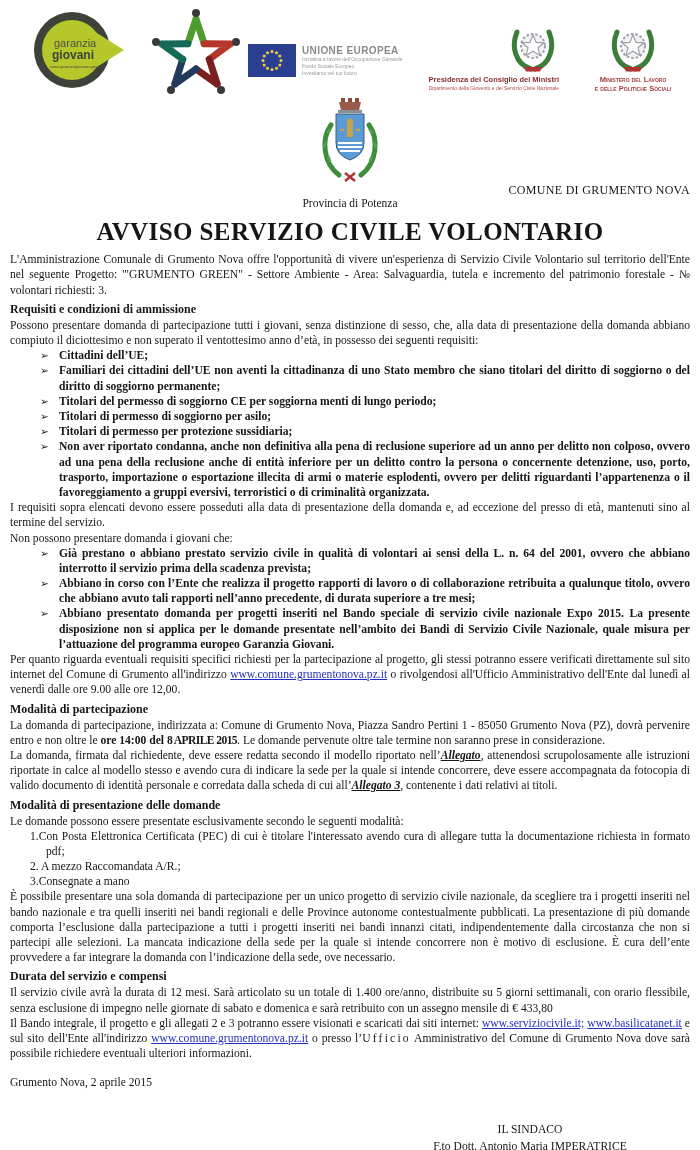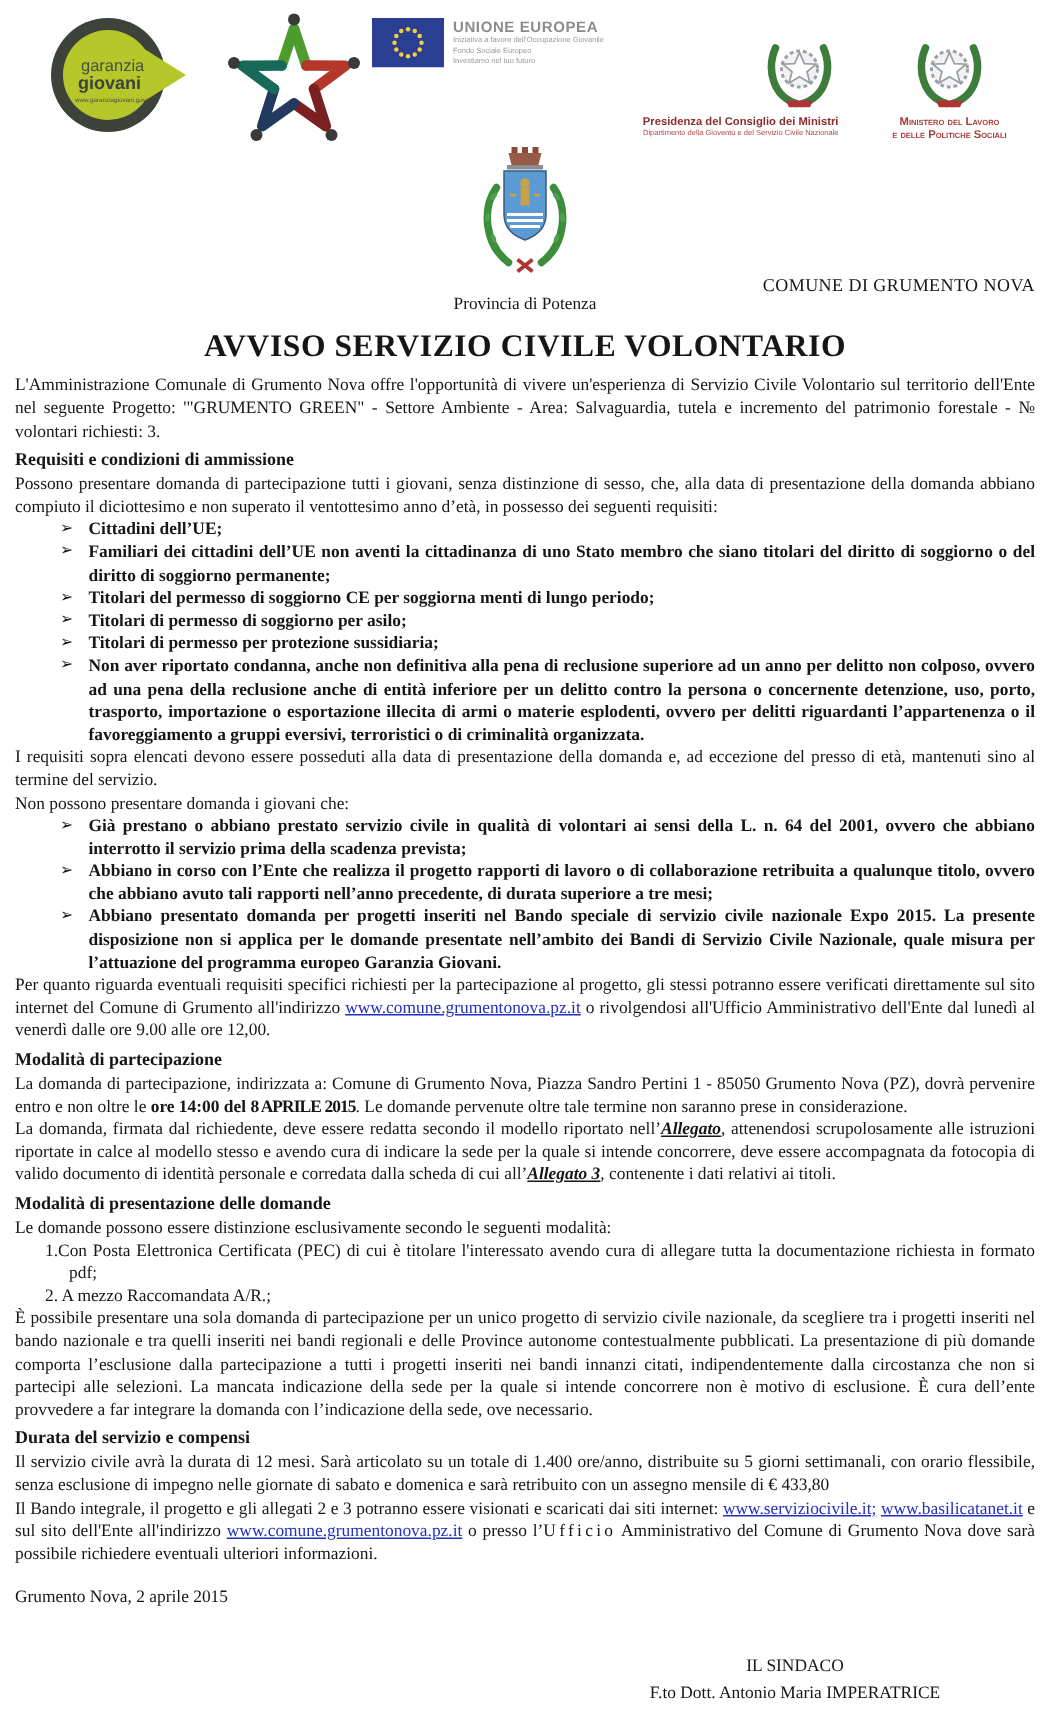--- a/index.html
+++ b/index.html
@@ -6,36 +6,36 @@
   html,body { background:#ffffff; }
   body { width:700px; height:1150px; overflow:hidden;
          font-family:"Liberation Serif", serif; color:#161616; }
   .page { padding:0 10px; }
 
   
   .hdr { position:relative; height:97px; }
   .hdr svg text { font-family:"Liberation Sans", sans-serif; }
   .lg-gg   { position:absolute; left:18px;  top:8px; }
   .lg-star { position:absolute; left:140px; top:6px; }
-  .lg-eu   { position:absolute; left:238px; top:12px; display:flex; gap:6px; }
+  .lg-eu   { position:absolute; left:238px; top:44px; display:flex; gap:6px; }
   .eu-txt  { font-family:"Liberation Sans", sans-serif; padding-top:1px; }
   .eu-name { font-size:10px; font-weight:bold; color:#8b8b8b; letter-spacing:.4px; }
   .eu-sub  { font-size:5px; color:#9a9a9a; line-height:1.35; }
   .emb { position:absolute; text-align:center; font-family:"Liberation Sans", sans-serif; }
   .emb-pres { left:383px; top:26px; width:166px;text-align:right; }
   .emb-min  { left:552px; top:26px; width:142px; }
   .cap1 { font-size:7.5px; font-weight:bold; color:#8a2d2d; line-height:1.15; }
   .cap2 { font-size:5px;   color:#b24a4a; line-height:1.2; }
   .capm { font-size:7.5px; font-weight:bold; color:#a83c3c; font-variant:small-caps; line-height:1.15; }
 
   
   .arms { text-align:center; height:86px; }
   .muni  { text-align:right; font-size:12px; letter-spacing:.3px; line-height:1.2; }
   .prov  { text-align:center; font-size:11.5px; line-height:1.2; }
-  h1.title { text-align:center; font-size:21px; font-weight:bold; letter-spacing:.4px; margin:7px 0 6px; }
+  h1.title { text-align:center; font-size:25px; font-weight:bold; letter-spacing:.4px; margin:7px 0 6px; }
 
   
   .doc p { font-size:11.6px; line-height:1.31; text-align:justify; }
   h2 { font-size:12px; font-weight:bold; margin:4px 0 1px; }
   .li { display:flex; margin-left:30px; }
   .mk { flex:0 0 19px; font-size:10.5px; line-height:1.45; color:#161616; }
   .tx { flex:1; font-size:11.6px; line-height:1.31; text-align:justify;font-weight:bold; }
   .num { font-size:11.6px; line-height:1.31; text-align:justify; margin-left:36px; text-indent:-16px; }
   .link { color:#2230be; text-decoration:underline; cursor:pointer; }
   .b  { font-weight:bold; }
@@ -206,23 +206,24 @@
       <span class="tx">Abbiano presentato domanda per progetti inseriti nel Bando speciale di servizio civile nazionale Expo 2015. La presente disposizione non si applica per le domande presentate nell’ambito dei Bandi di Servizio Civile Nazionale, quale misura per l’attuazione del programma europeo Garanzia Giovani.</span>
     </div>
 
     <p><span>Per quanto riguarda eventuali requisiti specifici richiesti per la partecipazione al progetto, gli stessi potranno essere verificati direttamente sul sito internet del Comune di Grumento all'indirizzo </span><a class="link">www.comune.grumentonova.pz.it</a><span> o rivolgendosi all'Ufficio Amministrativo dell'Ente dal lunedì al venerdì dalle ore 9.00 alle ore 12,00.</span></p>
 
     <h2>Modalità di partecipazione</h2>
     <p><span>La domanda di partecipazione, indirizzata a: Comune di Grumento Nova, Piazza Sandro Pertini 1 - 85050 Grumento Nova (PZ), dovrà pervenire entro e non oltre le </span><span class="b">ore 14:00 del </span><span class="bt">8 APRILE 2015</span><span>. Le domande pervenute oltre tale termine non saranno prese in considerazione.</span></p>
     <p><span>La domanda, firmata dal richiedente, deve essere redatta secondo il modello riportato nell’</span><span class="alg">Allegato</span><span>, attenendosi scrupolosamente alle istruzioni riportate in calce al modello stesso e avendo cura di indicare la sede per la quale si intende concorrere, deve essere accompagnata da fotocopia di valido documento di identità personale e corredata dalla scheda di cui all’</span><span class="alg">Allegato 3</span><span>, contenente i dati relativi ai titoli.</span></p>
 
     <h2>Modalità di presentazione delle domande</h2>
-    <p>Le domande possono essere distinzione esclusivamente secondo le seguenti modalità:</p>
+    <p>Le domande possono essere presentate esclusivamente secondo le seguenti modalità:</p>
     <div class="num">1.Con Posta Elettronica Certificata (PEC) di cui è titolare l'interessato avendo cura di allegare tutta la documentazione richiesta in formato pdf;</div>
     <div class="num">2. A mezzo Raccomandata A/R.;</div>
+    <div class="num">3.Consegnate a mano</div>
     <p>È possibile presentare una sola domanda di partecipazione per un unico progetto di servizio civile nazionale, da scegliere tra i progetti inseriti nel bando nazionale e tra quelli inseriti nei bandi regionali e delle Province autonome contestualmente pubblicati. La presentazione di più domande comporta l’esclusione dalla partecipazione a tutti i progetti inseriti nei bandi innanzi citati, indipendentemente dalla circostanza che non si partecipi alle selezioni. La mancata indicazione della sede per la quale si intende concorrere non è motivo di esclusione. È  cura dell’ente provvedere a far integrare la domanda con l’indicazione della sede, ove necessario.</p>
 
     <h2>Durata del servizio e compensi</h2>
     <p>Il servizio civile avrà la durata di 12 mesi. Sarà articolato su un totale di 1.400 ore/anno, distribuite su 5 giorni settimanali, con orario flessibile, senza esclusione di impegno nelle giornate di sabato e domenica e sarà retribuito con un assegno mensile di € 433,80</p>
     <p><span>Il Bando integrale, il progetto e gli allegati 2 e 3 potranno essere visionati e scaricati dai siti internet: </span><a class="link">www.serviziocivile.it;</a><span> </span><a class="link">www.basilicatanet.it</a><span> e sul sito dell'Ente all'indirizzo </span><a class="link">www.comune.grumentonova.pz.it</a><span> o presso l’</span><span class="spx">Ufficio</span><span> Amministrativo del Comune di Grumento Nova dove sarà possibile richiedere eventuali ulteriori informazioni.</span></p>
 
     <p class="dateline">Grumento Nova, 2 aprile 2015</p>
 
     <div class="sig">
       <div>IL SINDACO</div>

